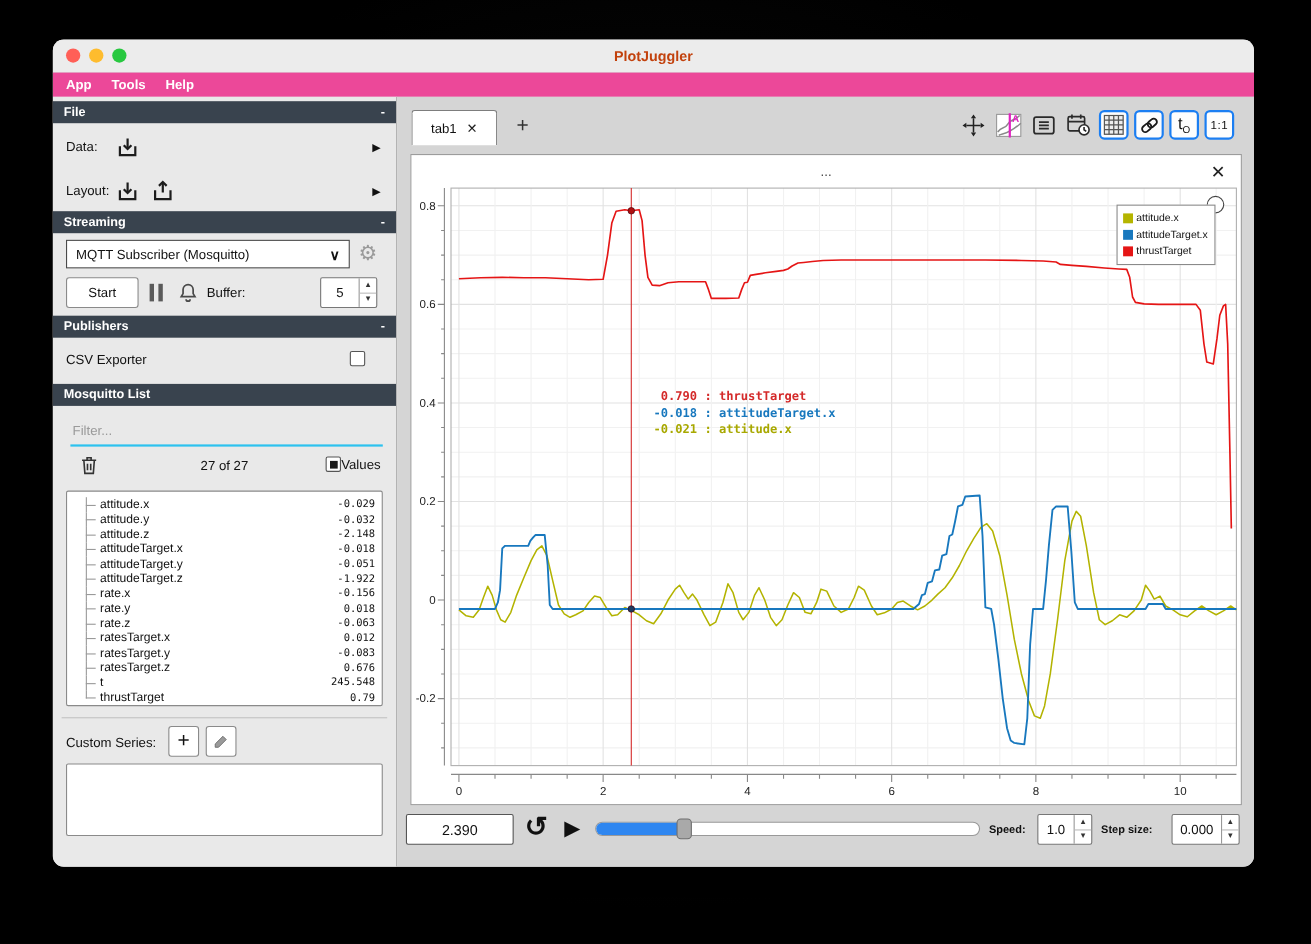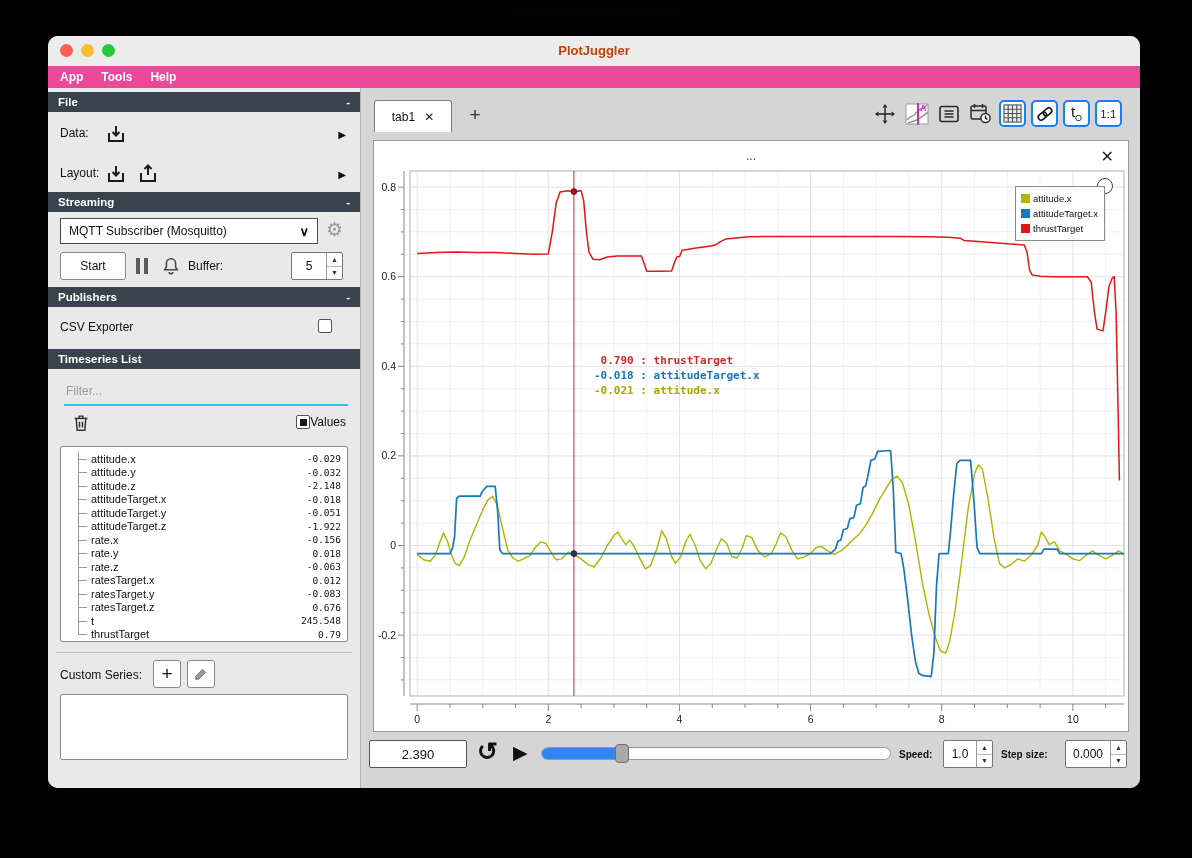--- a/index.html
+++ b/index.html
@@ -184,36 +184,37 @@
       <span>Publishers</span>
       <span class="dash">-</span>
     </div>
 
     <div class="srow" style="top:226px;height:26px">
       <span class="lbl" style="position:absolute;left:12px;top:6px">CSV Exporter</span>
       <span class="checkbox" style="position:absolute;right:28px;top:5px"></span>
     </div>
 
     <div class="sec" style="top:261px">
-      <span>Timeseries List</span>
+      <span>Mosquitto List</span>
     </div>
 
     <div class="srow" style="top:290px;height:26px">
       <input class="filter-input" placeholder="Filter..." style="">
     </div>
 
     <div class="srow" style="top:322px;height:30px">
       <span class="iconbtn" style="position:absolute;left:22px;top:2px">
         <svg width="22" height="22" viewBox="0 0 24 24" fill="none" stroke="#333" stroke-width="1.6">
               <path d="M5 7h14"></path>
               <path d="M10 7V4.5h4V7"></path>
               <path d="M6.8 7l1 13h8.4l1-13"></path>
               <path d="M10.4 10.5v6.5M13.6 10.5v6.5"></path>
             </svg>
       </span>
+      <span style="position:absolute;left:0;right:0;top:6px;text-align:center;font-size:12px;color:#111">27 of 27</span>
       <span style="position:absolute;right:14px;top:5px;display:flex;align-items:center;">
         <span class="checkbox checked"></span>
         <span class="lbl">Values</span>
       </span>
     </div>
 
     <div class="ts-list" style="top:358px;height:196px" id="ts-list">
           <div class="ts-row">
             <span class="ts-name">attitude.x</span>
                  <span class="ts-val">-0.029</span>

